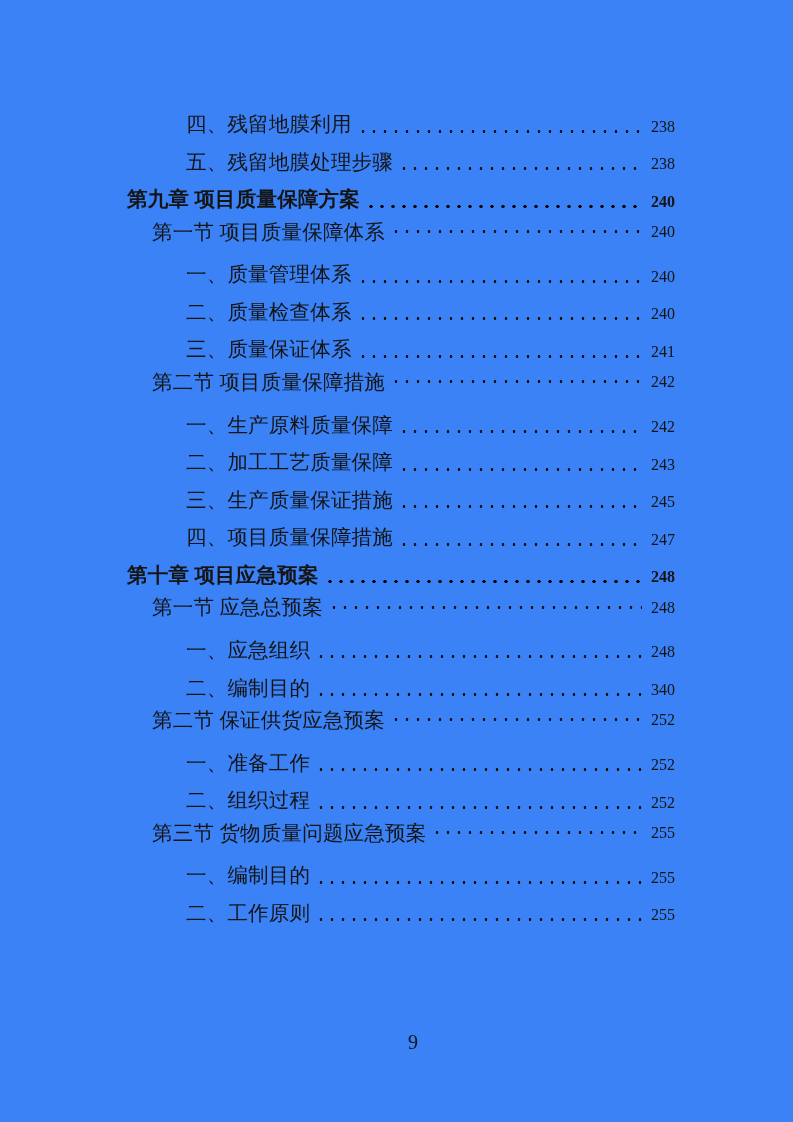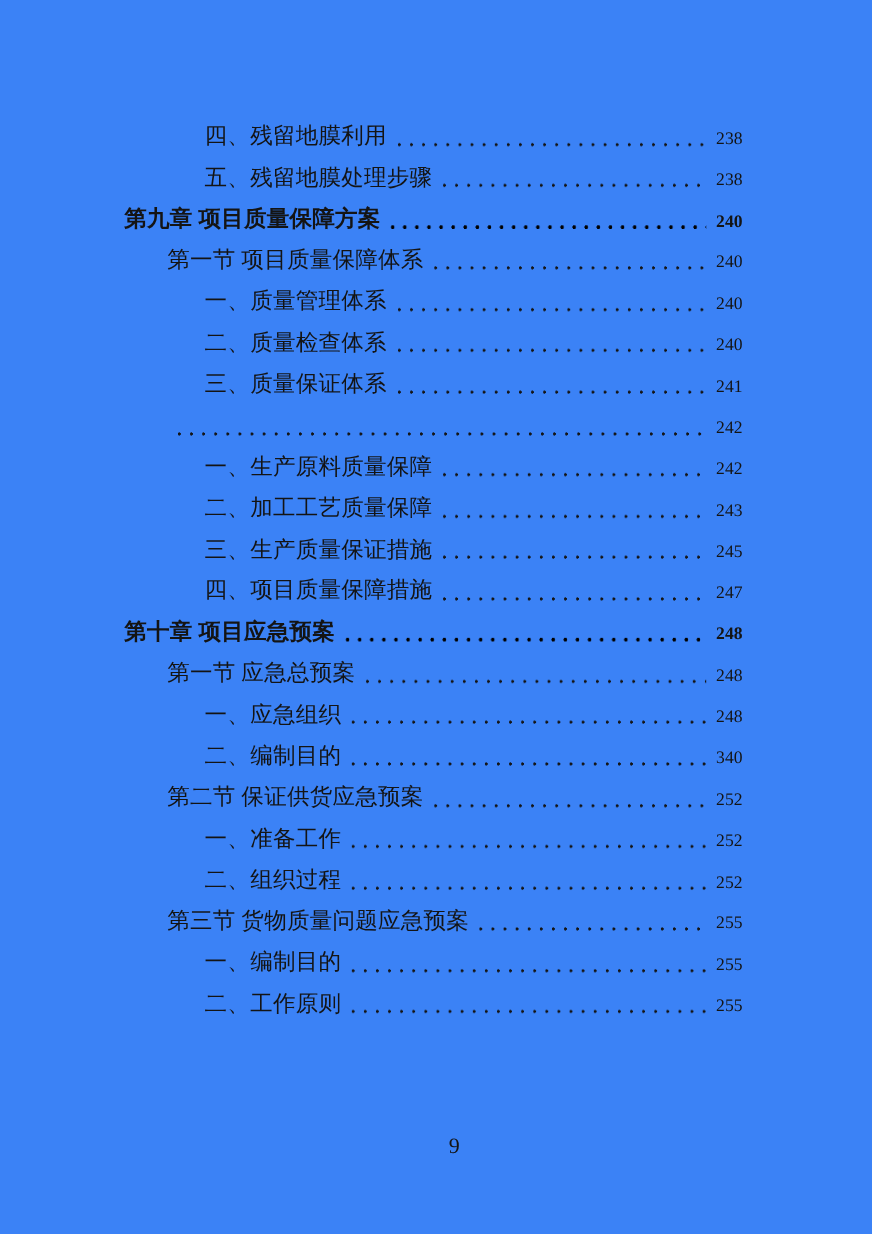--- a/index.html
+++ b/index.html
@@ -37,22 +37,22 @@
   }
   .row .num {
     line-height: 1;
     font-size: 16px;
     text-align: right;
   }
   .row.bold .label,
   .row.bold .num {
     font-weight: bold;
   }
-  .lv0 { padding-left: 0; }
-  .lv1 { padding-left: 39px; }
+  .lv0 { padding-left: 0; margin-left: 14px; }
+  .lv1 { padding-left: 39px; align-items: center; }
   .lv2 { padding-left: 73px; }
   .leader {
     flex: 1 1 auto;
     height: 5px;
     margin: 0 9px 1px 9px;
     background-image: radial-gradient(circle at 2px 2.5px, #141414 1.15px, transparent 1.6px);
     background-size: 11px 5px;
     background-repeat: repeat-x;
     background-position: left bottom;
   }
@@ -104,20 +104,21 @@
       <span class="label">二、质量检查体系</span>
       <span class="leader"></span>
       <span class="num">240</span>
     </div>
       <div class="row lv2">
       <span class="label">三、质量保证体系</span>
       <span class="leader"></span>
       <span class="num">241</span>
     </div>
       <div class="row lv1">
+      <span class="label">第二节 项目质量保障措施</span>
       <span class="leader"></span>
       <span class="num">242</span>
     </div>
       <div class="row lv2">
       <span class="label">一、生产原料质量保障</span>
       <span class="leader"></span>
       <span class="num">242</span>
     </div>
       <div class="row lv2">
       <span class="label">二、加工工艺质量保障</span>

